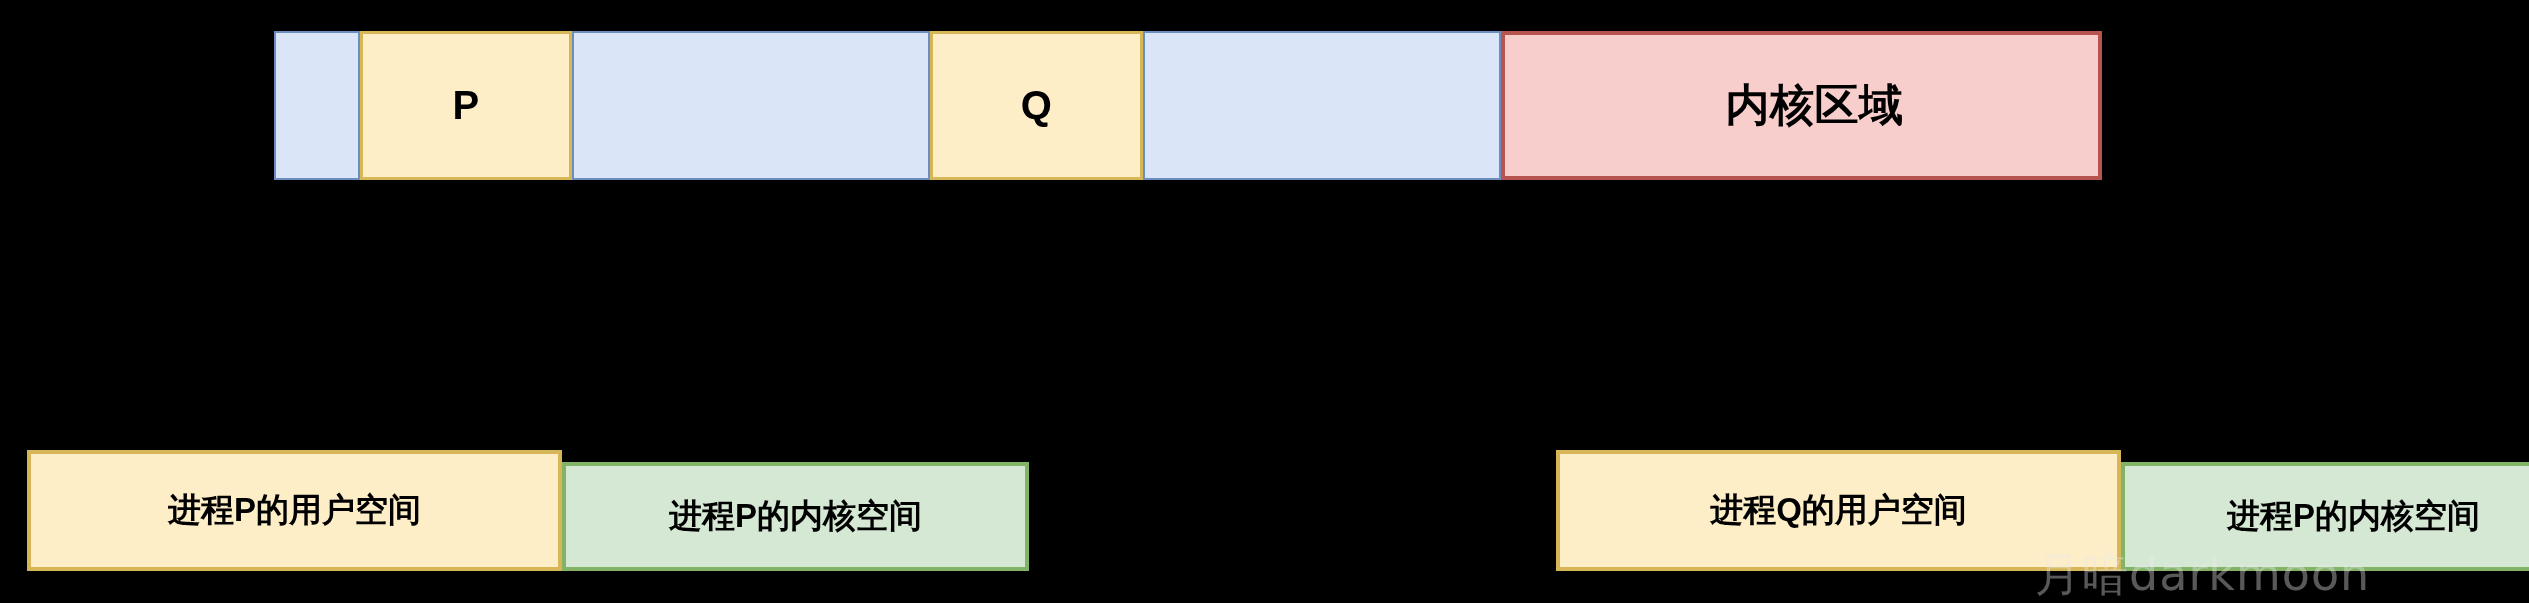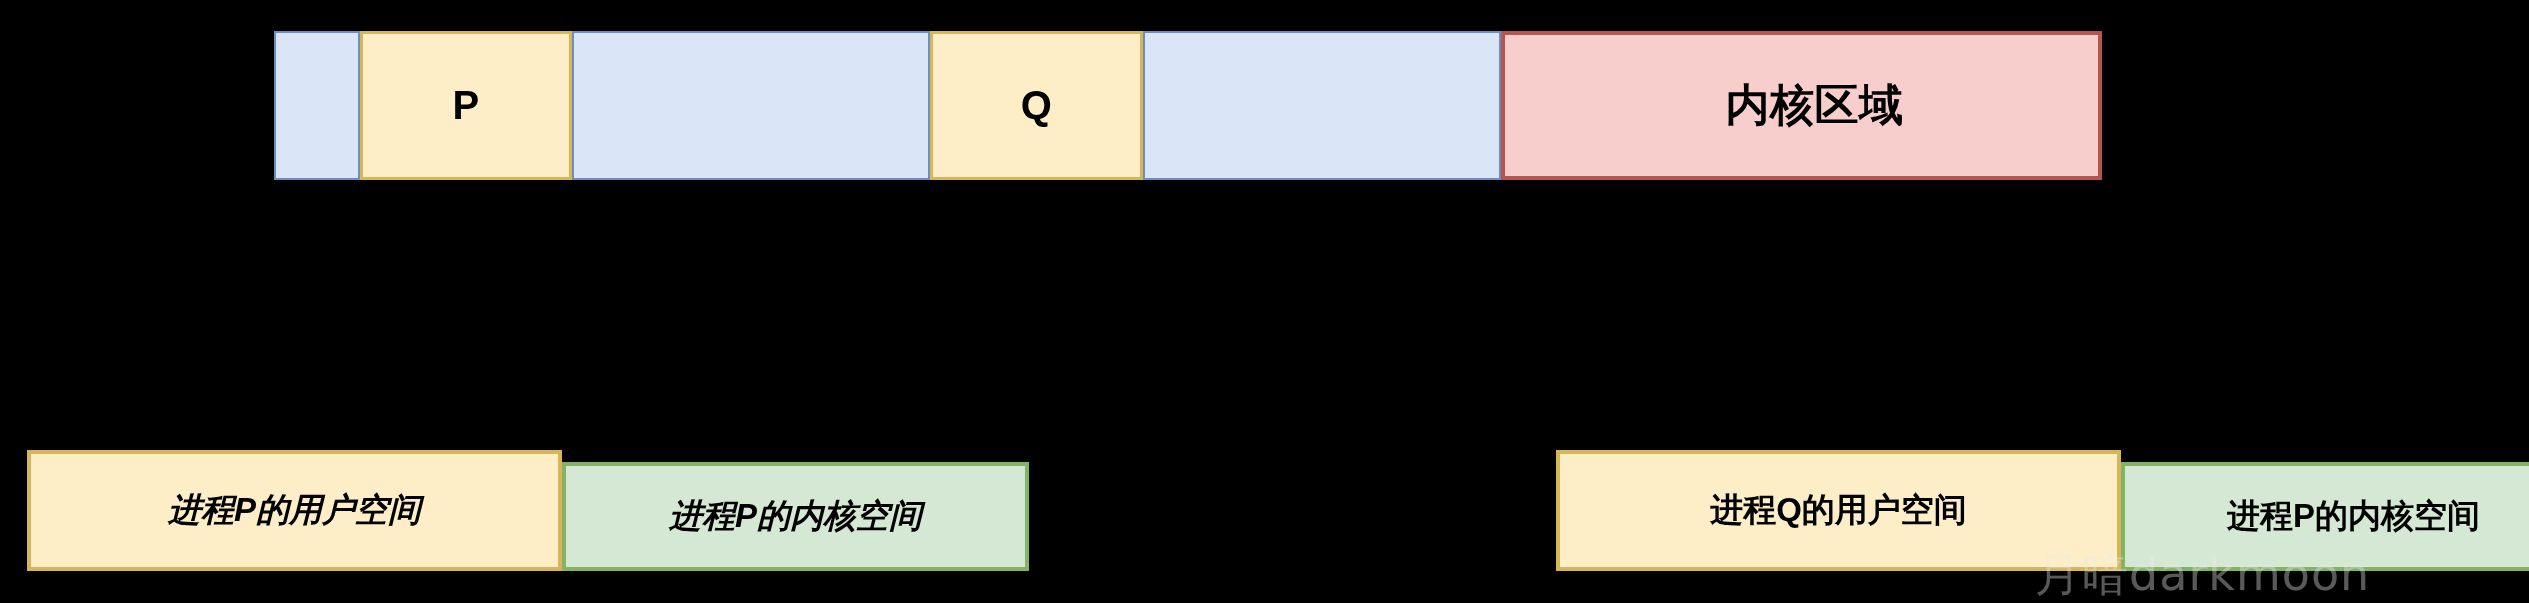--- a/index.html
+++ b/index.html
@@ -56,21 +56,21 @@
   }
 
   
   .space-group {
     position: absolute;
     top: 450px;
     height: 121px;
     display: flex;
     box-sizing: border-box;
   }
-  #space-group-p { left: 27px;   width: 1116px; font-style: italic; }
+  #space-group-p { left: 27px;   width: 1116px; }
   #space-group-q { left: 1556px; width: 1058px; }
 
   .space-box {
     box-sizing: border-box;
     display: flex;
     align-items: center;
     justify-content: center;
     font-size: 33px;
     font-weight: bold;
     color: #000000;

